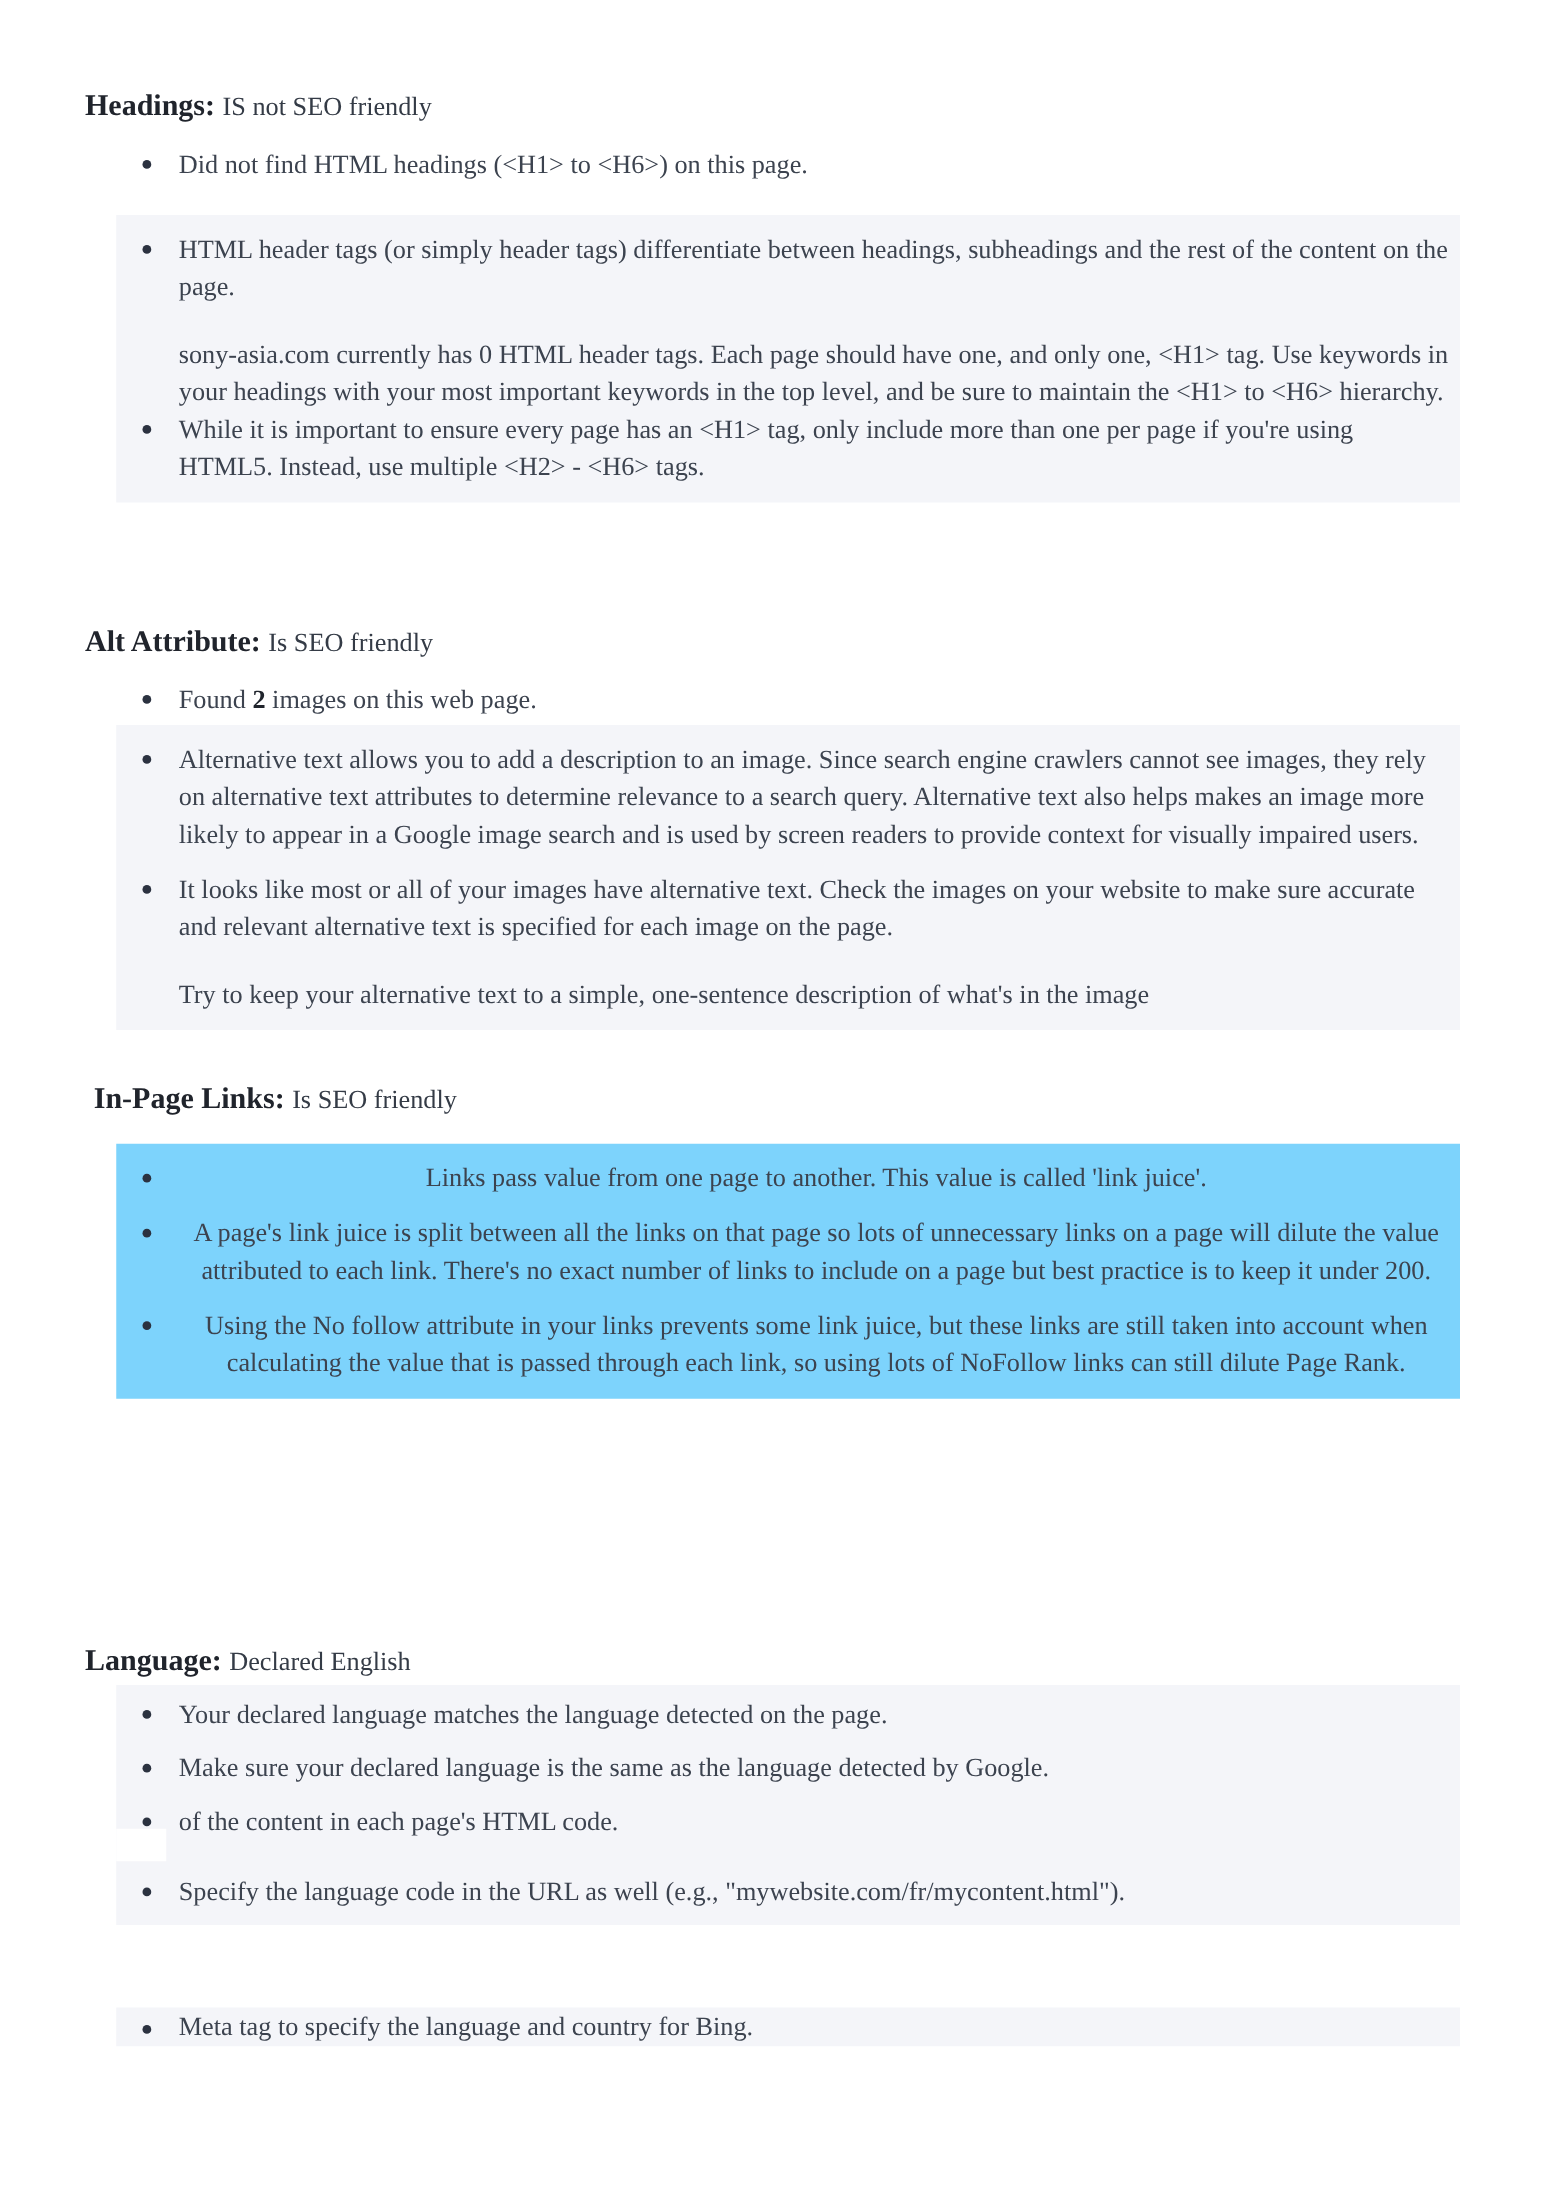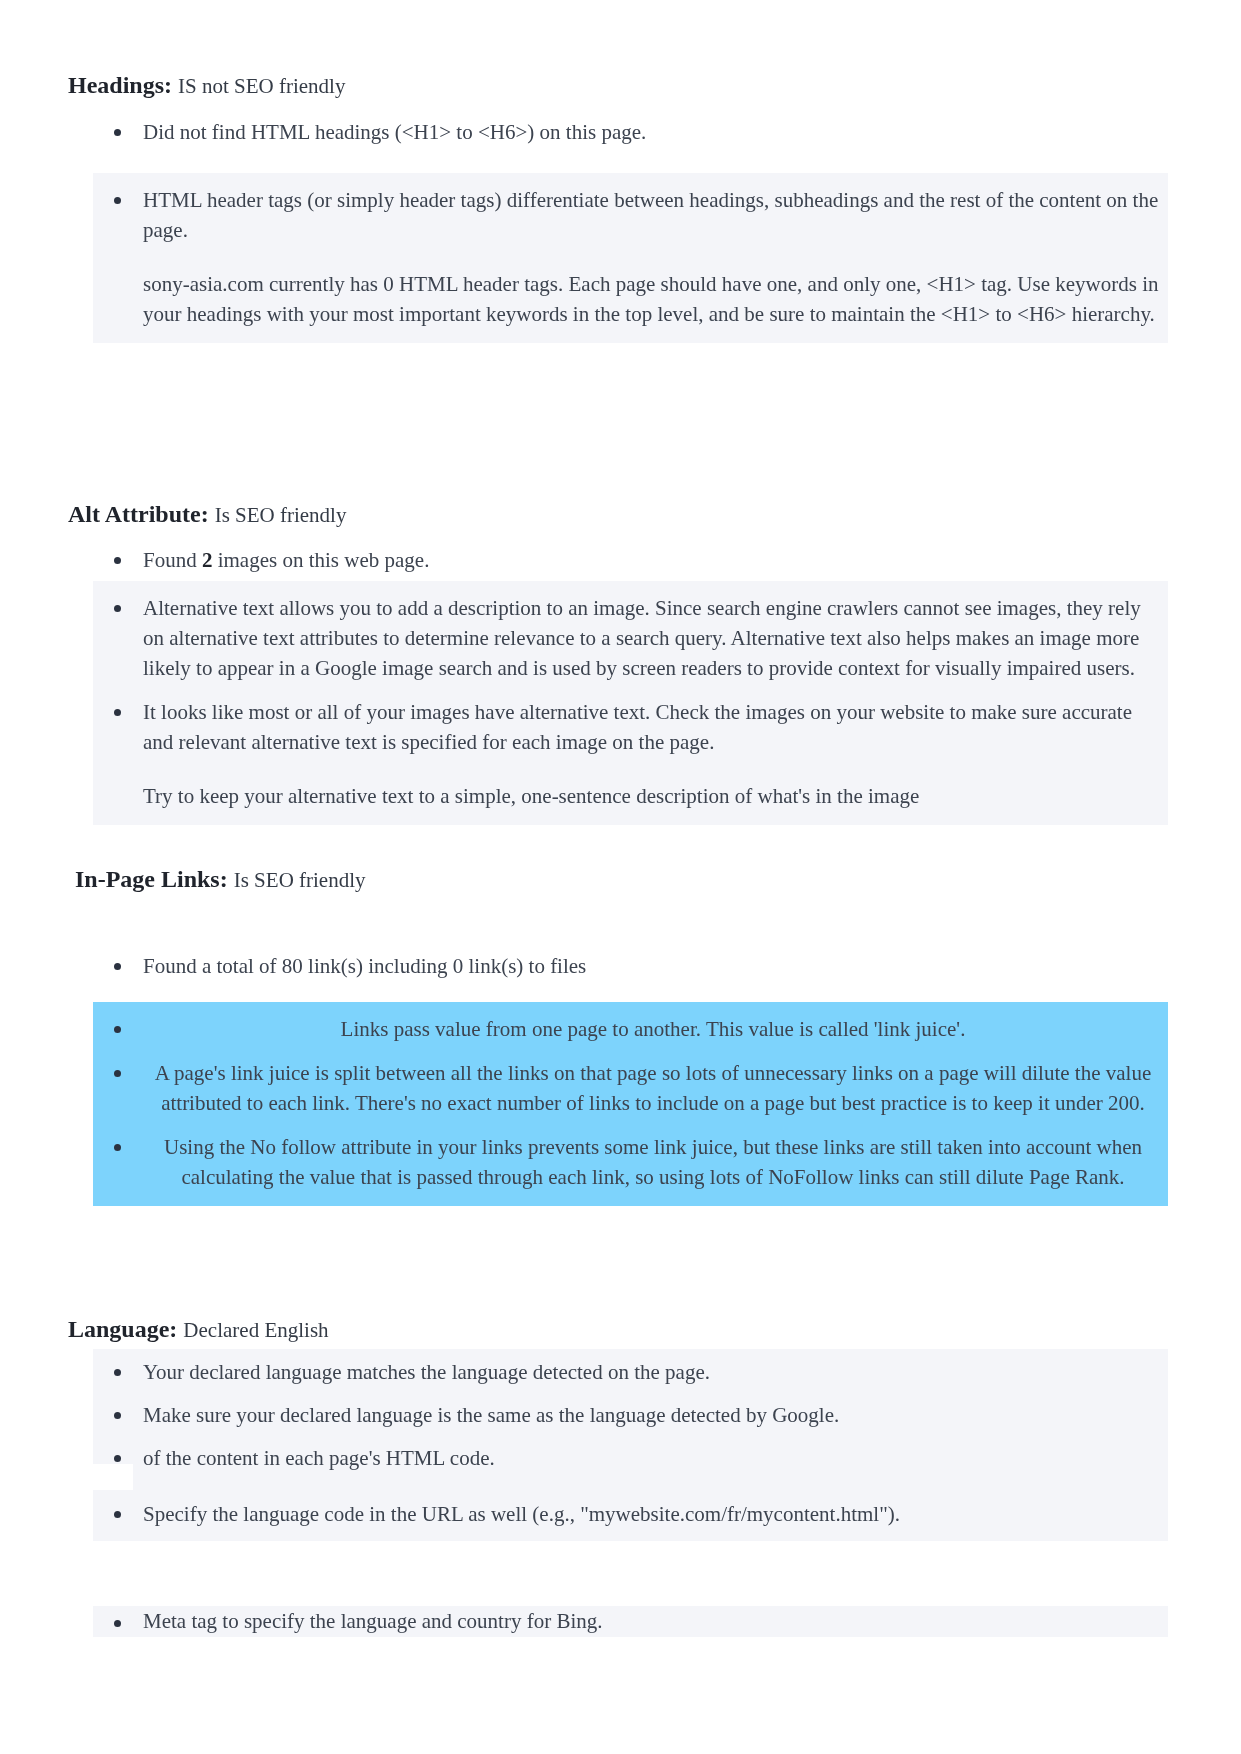--- a/index.html
+++ b/index.html
@@ -52,42 +52,40 @@
 
   <section class="sec s1">
     <h2 class="sec-heading"><span>Headings:</span>
       <span class="sec-status">IS not SEO friendly</span></h2>
     <ul class="plain-list">
       <li class="li"><span>Did not find HTML headings (&lt;H1&gt; to &lt;H6&gt;) on this page.</span></li>
     </ul>
     <div class="hl" style="background-color: rgb(244, 245, 249);">
       <div class="li item"><span>HTML header tags (or simply header tags) differentiate between headings, subheadings and the rest of the content on the page.</span></div>
       <div class="para">sony-asia.com currently has 0 HTML header tags. Each page should have one, and only one, &lt;H1&gt; tag. Use keywords in your headings with your most important keywords in the top level, and be sure to maintain the &lt;H1&gt; to &lt;H6&gt; hierarchy.</div>
+      <div class="li item"><span>While it is important to ensure every page has an &lt;H1&gt; tag, only include more than one per page if you're using HTML5. Instead, use multiple &lt;H2&gt; - &lt;H6&gt; tags.</span></div>
     </div>
   </section>
 
   <section class="sec s2">
     <h2 class="sec-heading"><span>Alt Attribute:</span>
       <span class="sec-status">Is SEO friendly</span></h2>
     <ul class="plain-list">
       <li class="li"><span>Found </span><b>2</b><span> images on this web page.</span></li>
     </ul>
     <div class="hl" style="background-color: rgb(244, 245, 249);">
       <div class="li item"><span>Alternative text allows you to add a description to an image. Since search engine crawlers cannot see images, they rely on alternative text attributes to determine relevance to a search query. Alternative text also helps makes an image more likely to appear in a Google image search and is used by screen readers to provide context for visually impaired users.</span></div>
       <div class="li item"><span>It looks like most or all of your images have alternative text. Check the images on your website to make sure accurate and relevant alternative text is specified for each image on the page.</span></div>
       <div class="para">Try to keep your alternative text to a simple, one-sentence description of what's in the image</div>
     </div>
   </section>
 
   <section class="sec s3">
     <h2 class="sec-heading"><span>In-Page Links:</span>
       <span class="sec-status">Is SEO friendly</span></h2>
-    <ul class="plain-list">
-      <li class="li"><span>Found a total of 80 link(s) including 0 link(s) to files</span></li>
-    </ul>
     <div class="hl" style="background-color: #7dd3fc; text-align: center;">
       <div class="li item"><span>Links pass value from one page to another. This value is called 'link juice'.</span></div>
       <div class="li item"><span>A page's link juice is split between all the links on that page so lots of unnecessary links on a page will dilute the value attributed to each link. There's no exact number of links to include on a page but best practice is to keep it under 200.</span></div>
       <div class="li item"><span>Using the No follow attribute in your links prevents some link juice, but these links are still taken into account when calculating the value that is passed through each link, so using lots of NoFollow links can still dilute Page Rank.</span></div>
     </div>
   </section>
 
   <section class="sec s4">
     <h2 class="sec-heading"><span>Language:</span>
       <span class="sec-status">Declared English</span></h2>

